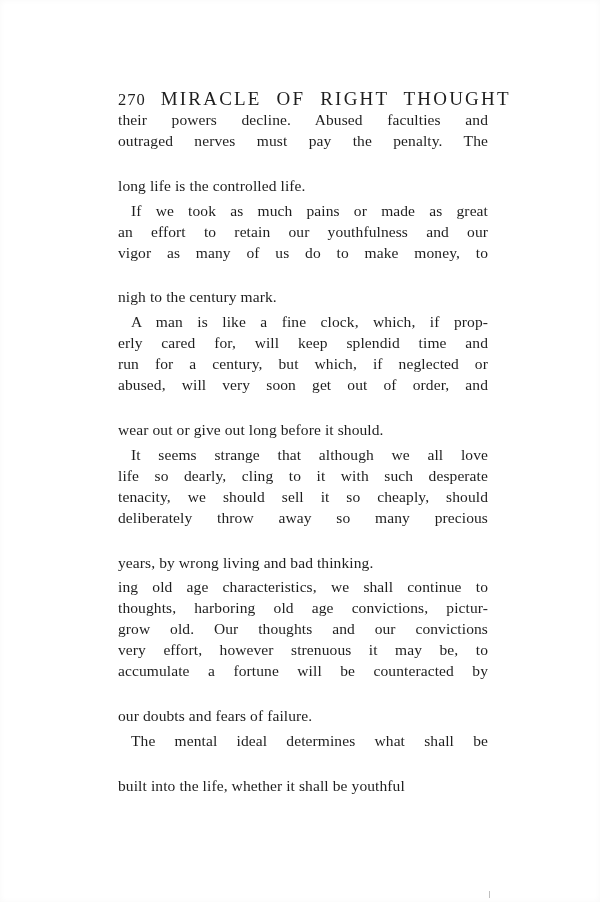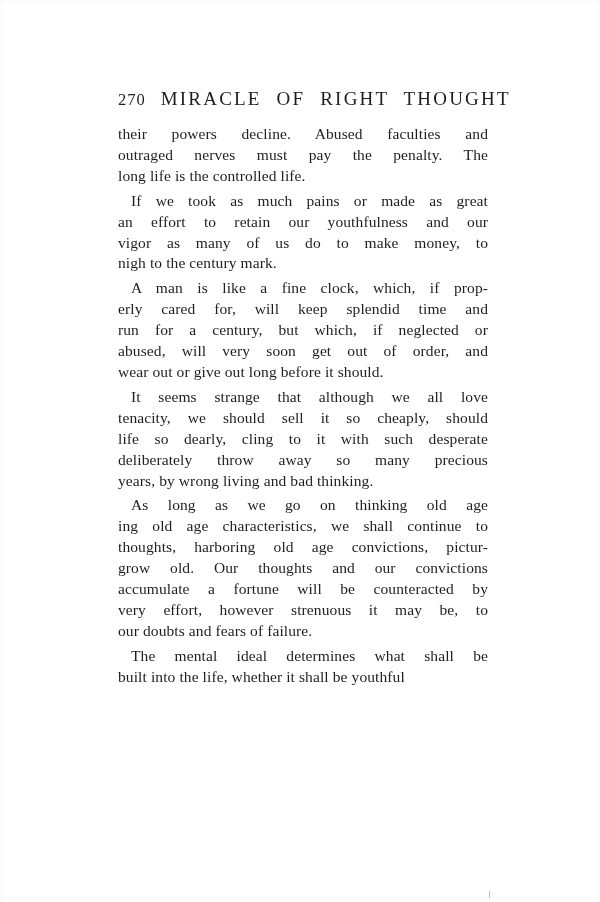--- a/index.html
+++ b/index.html
@@ -19,21 +19,21 @@
   .text-block {
     position: absolute;
     left: 118px;
     top: 88px;
     width: 370px;
   }
   .header {
     display: flex;
     align-items: baseline;
     height: 22px;
-    margin-bottom: 14px;
+    margin-bottom: 0;
     white-space: nowrap;
   }
   .pagenum {
     font-size: 16.5px;
     letter-spacing: 1px;
   }
   .running-title {
     margin-left: 15px;
     font-size: 19px;
     letter-spacing: 2.2px;
@@ -48,20 +48,21 @@
   .para + .para { margin-top: 4px; }
   .line {
     white-space: nowrap;
     overflow: hidden;
     text-align: justify;
     text-align-last: justify;
   }
   .line.last {
     text-align: left;
     text-align-last: left;
+    margin-top: 24px;
   }
   .line.indent {
     text-indent: 13px;
   }
   .scan-artifact {
     position: absolute;
     left: 489px;
     top: 891px;
     width: 1px;
     height: 7px;
@@ -92,32 +93,31 @@
         </div>
         <div class="para">
           <div class="line indent">A man is like a fine clock, which, if prop-</div>
           <div class="line">erly cared for, will keep splendid time and</div>
           <div class="line">run for a century, but which, if neglected or</div>
           <div class="line">abused, will very soon get out of order, and</div>
           <div class="line last">wear out or give out long before it should.</div>
         </div>
         <div class="para">
           <div class="line indent">It seems strange that although we all love</div>
+          <div class="line">life so dearly, cling to it with such desperate</div>
           <div class="line">tenacity, we should sell it so cheaply, should</div>
-          <div class="line">life so dearly, cling to it with such desperate</div>
           <div class="line">deliberately throw away so many precious</div>
           <div class="line last">years, by wrong living and bad thinking.</div>
         </div>
         <div class="para">
-          <div class="line indent">As long as we go on thinking old age</div>
           <div class="line">ing old age characteristics, we shall continue to</div>
           <div class="line">thoughts, harboring old age convictions, pictur-</div>
           <div class="line">grow old.  Our thoughts and our convictions</div>
+          <div class="line">very effort, however strenuous it may be, to</div>
           <div class="line">accumulate a fortune will be counteracted by</div>
-          <div class="line">very effort, however strenuous it may be, to</div>
           <div class="line last">our doubts and fears of failure.</div>
         </div>
         <div class="para">
           <div class="line indent">The mental ideal determines what shall be</div>
           <div class="line last">built into the life, whether it shall be youthful</div>
         </div>
       </div>
   </div>
   <div class="scan-artifact"></div>
 </div>

